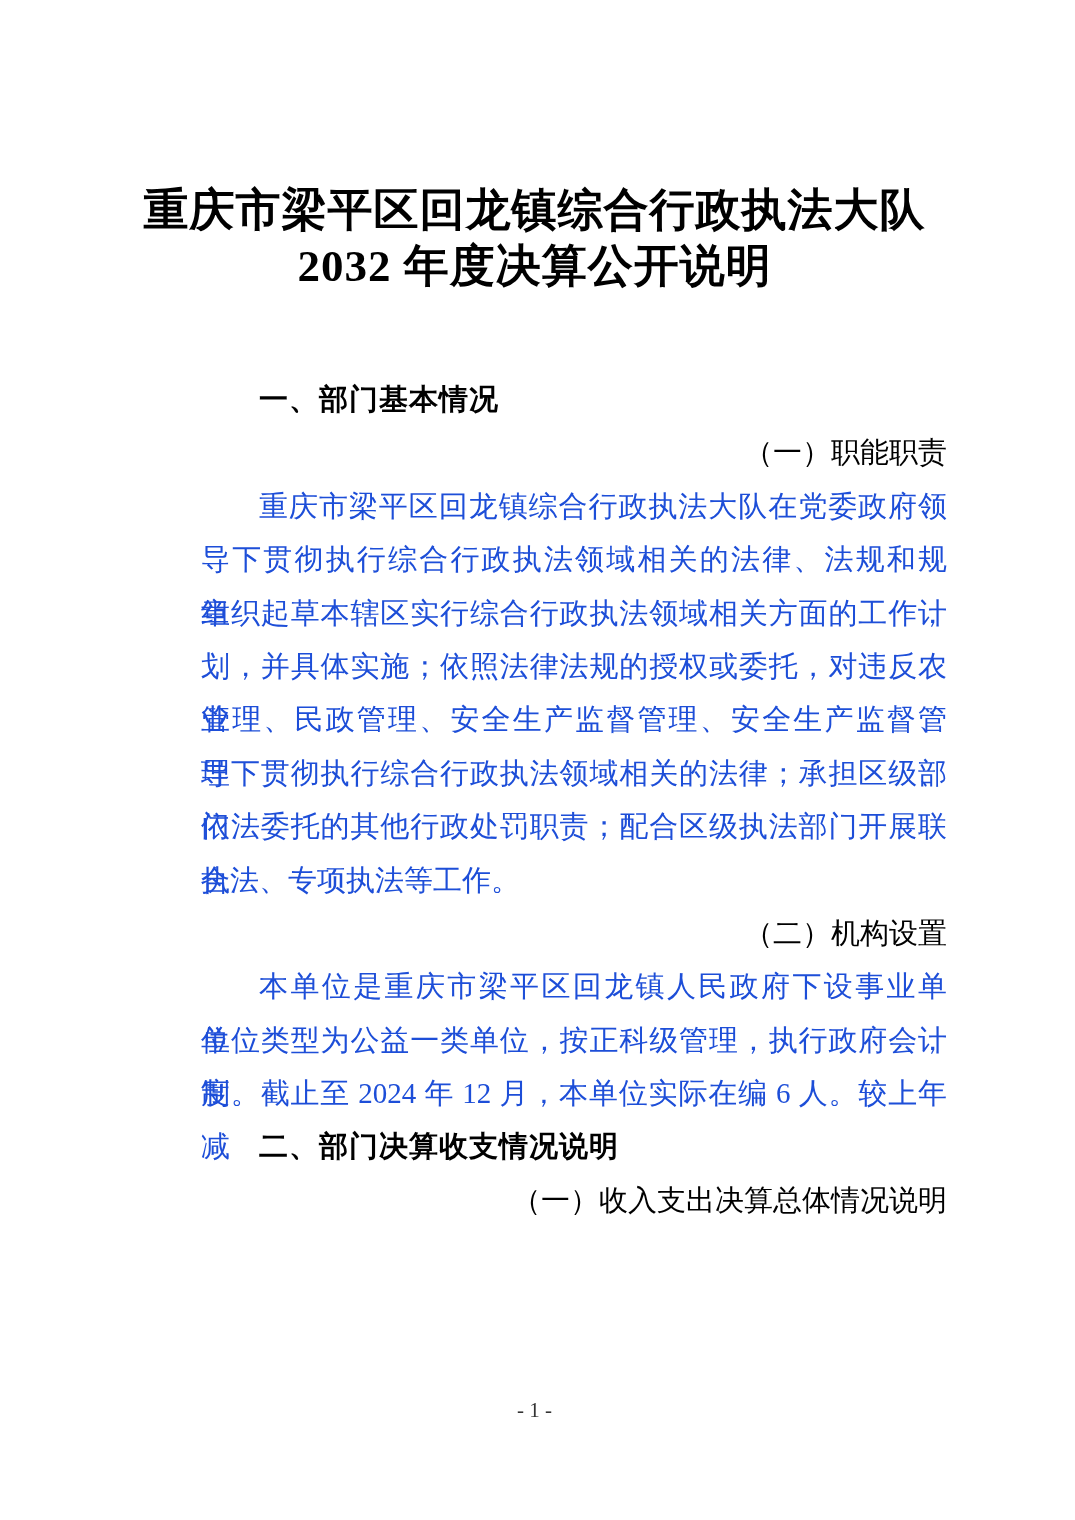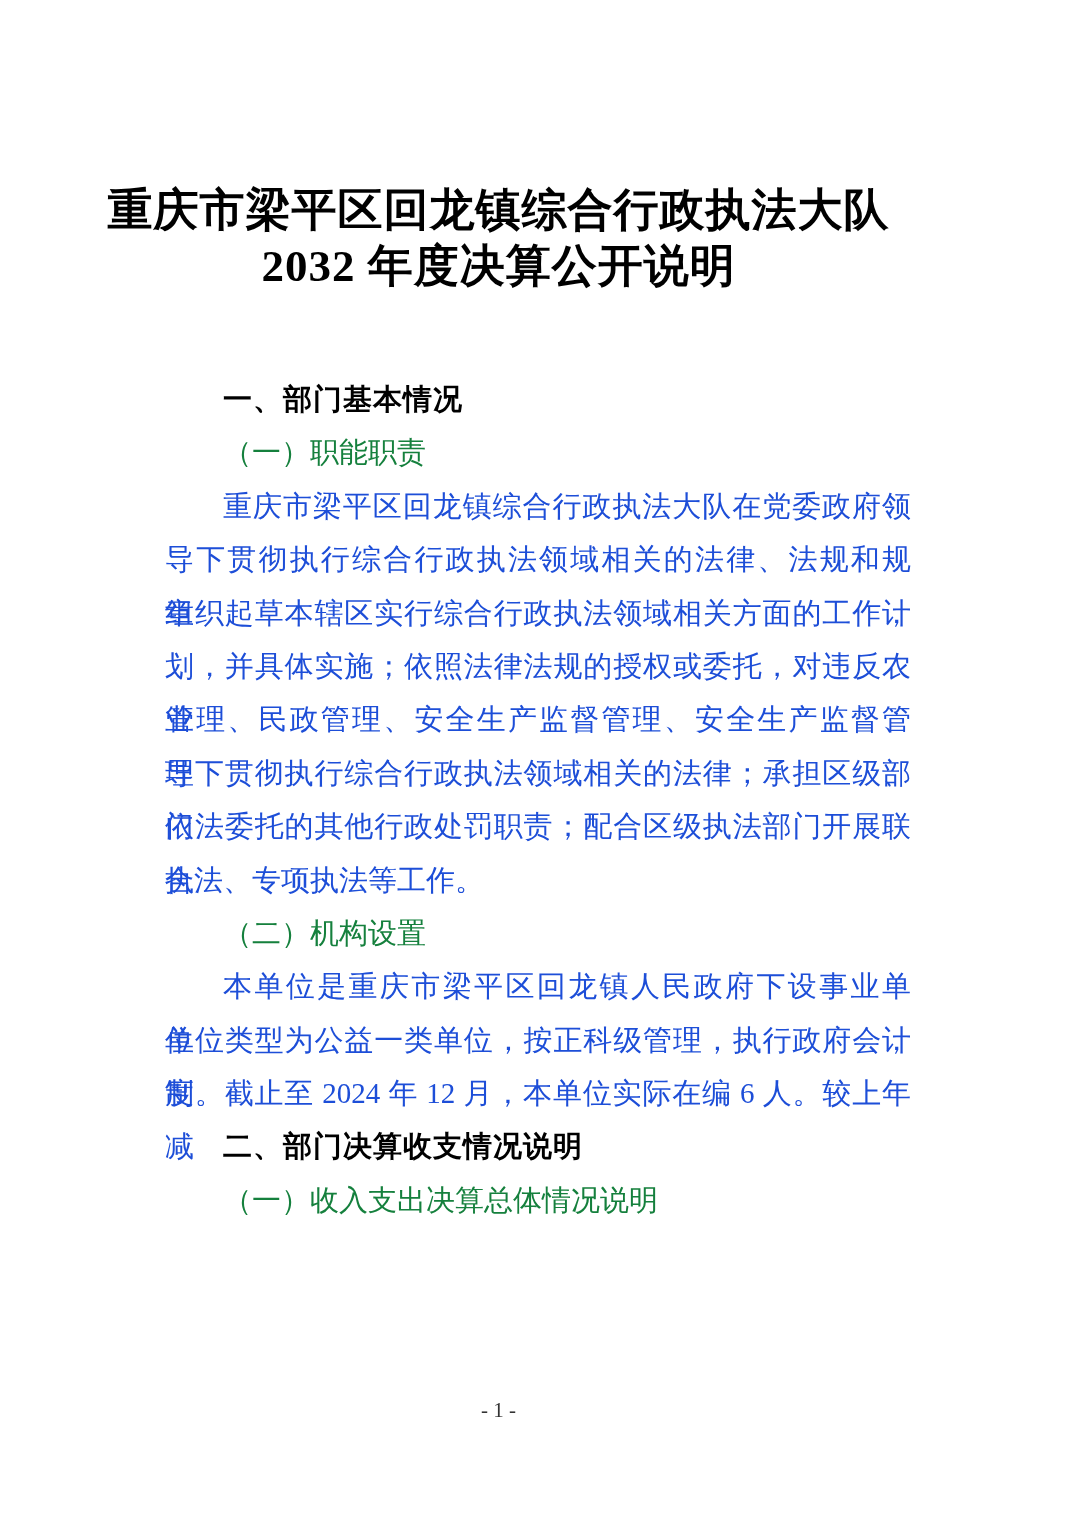--- a/index.html
+++ b/index.html
@@ -8,20 +8,21 @@
     background: #ffffff;
   }
   .page {
     position: relative;
     width: 997px;
     height: 1520px;
     background: #ffffff;
     overflow: hidden;
     font-family: "Liberation Serif", "DejaVu Serif", serif;
     color: #1f1f1f;
+    margin-left: 36px;
   }
   .doc-title {
     position: absolute;
     top: 182px;
     left: 0;
     width: 100%;
     text-align: center;
     font-weight: 700;
     font-size: 45px;
     line-height: 56px;
@@ -41,21 +42,22 @@
   }
   .h1 {
     font-family: "Liberation Sans", "DejaVu Sans", sans-serif;
     font-weight: 700;
     color: #000000;
     text-indent: 2em;
     letter-spacing: 1px;
   }
   .h2 {
     text-indent: 2em;
-    color: #15803d;
+    color: #000000;
+    text-align: right;
   }
   .line {
     text-align: justify;
     text-align-last: justify;
     color: #1d4ed8;
   }
   .line.indent {
     text-indent: 2em;
   }
   .line.last {

